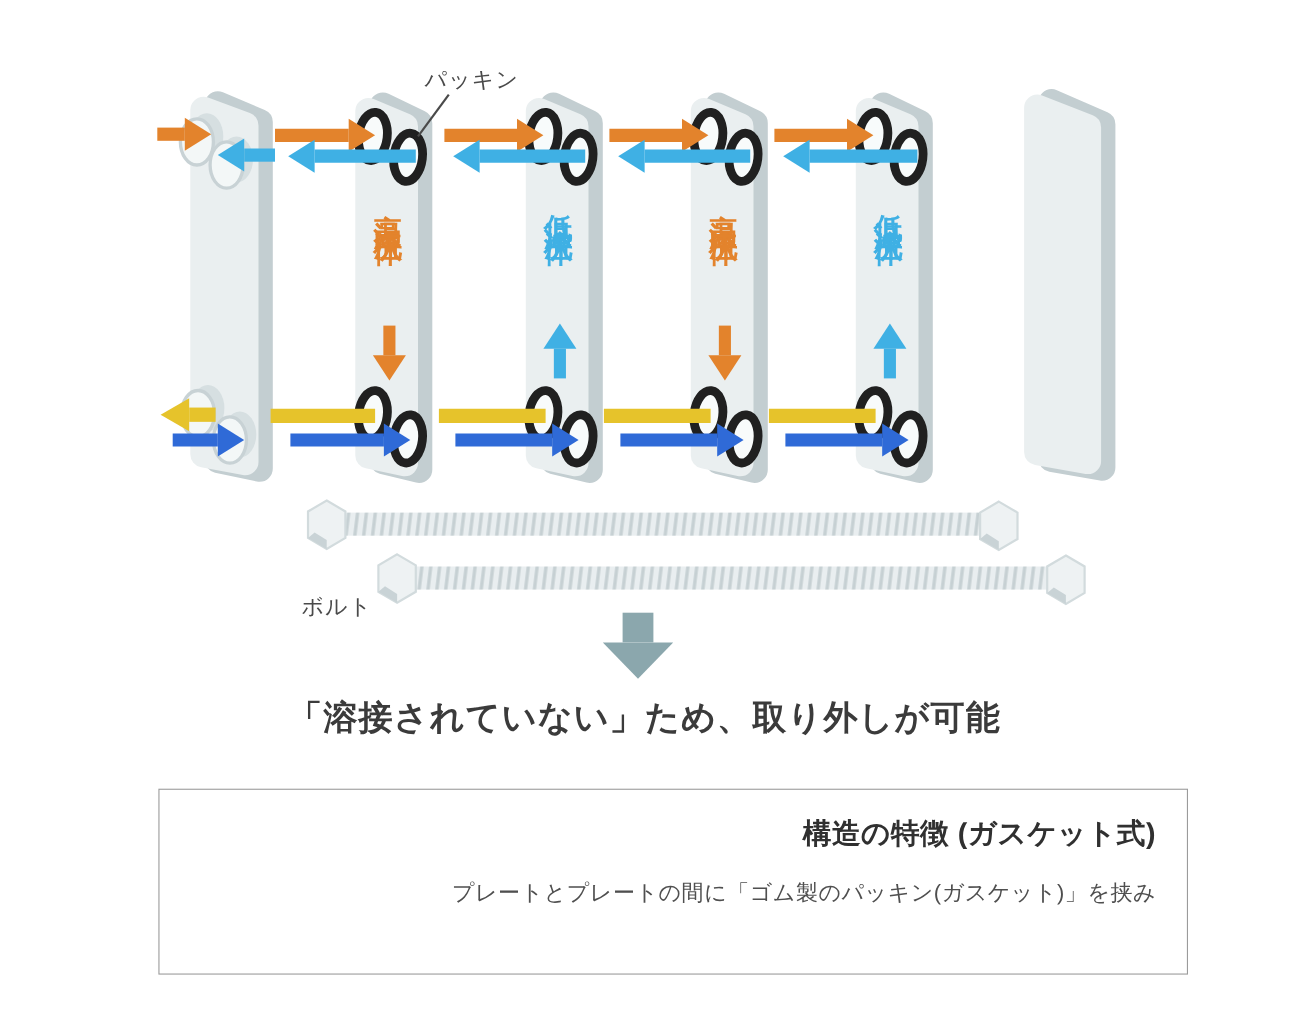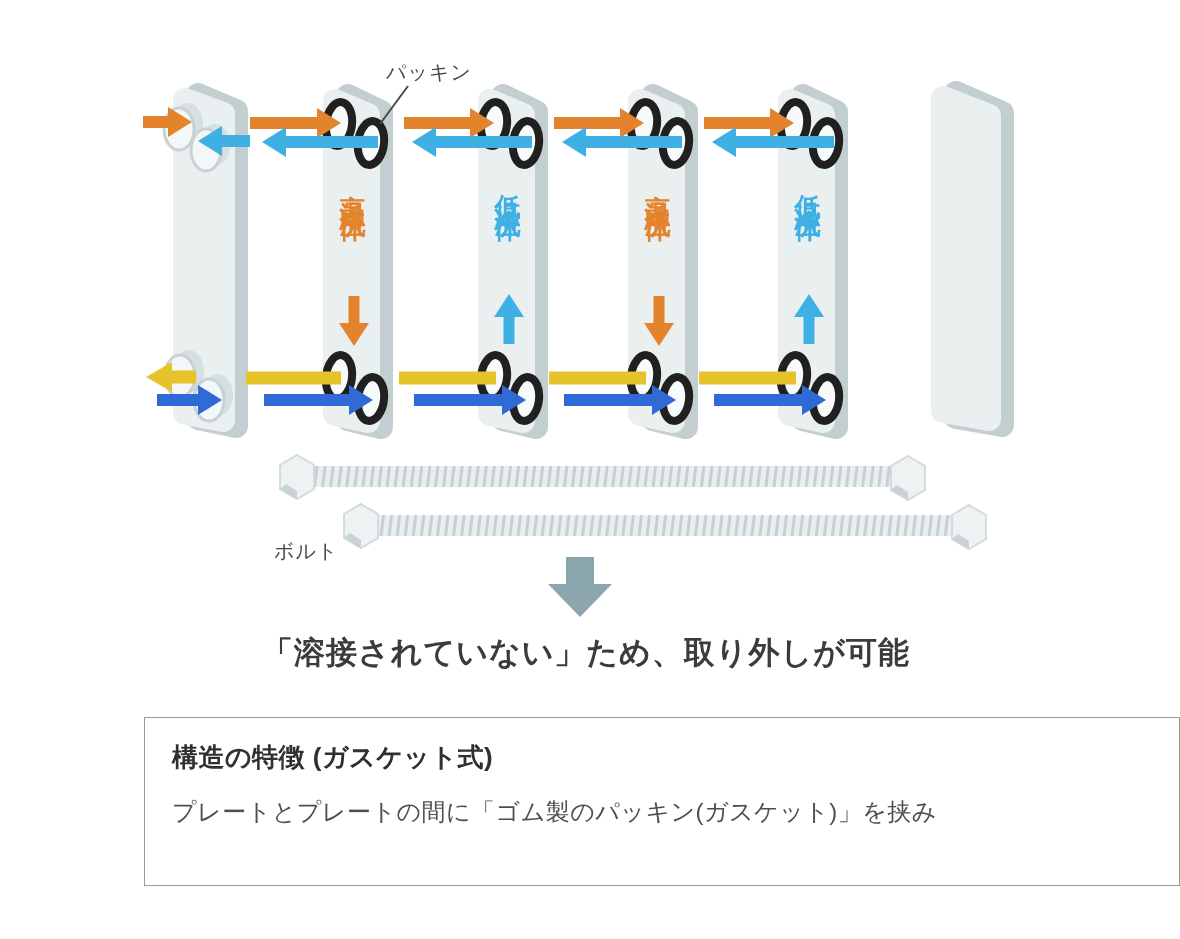--- a/index.html
+++ b/index.html
@@ -38,35 +38,36 @@
     text-align:center;
     font-size:31px;
     font-weight:bold;
     color:#3B3B3B;
     letter-spacing:1px;
     white-space:nowrap;
   }
   .info-box{
     position:absolute;
     left:144px;top:717px;
-    width:1036px;height:169px;
+    width:936px;height:169px;
     border:1px solid #9b9b9b;
     box-sizing:border-box;
     background:#ffffff;
     padding:22px 28px 0 27px;
+    text-align:right;
   }
   .info-title{
     font-size:26px;
     font-weight:bold;
     color:#303030;
     letter-spacing:0.5px;
   }
   .info-body{
     margin-top:12px;
-    font-size:24px;
+    font-size:20px;
     color:#4f4f4f;
     line-height:50px;
     letter-spacing:0.5px;
   }
 </style>
 </head>
 <body>
 
 <div class="stage">
 

